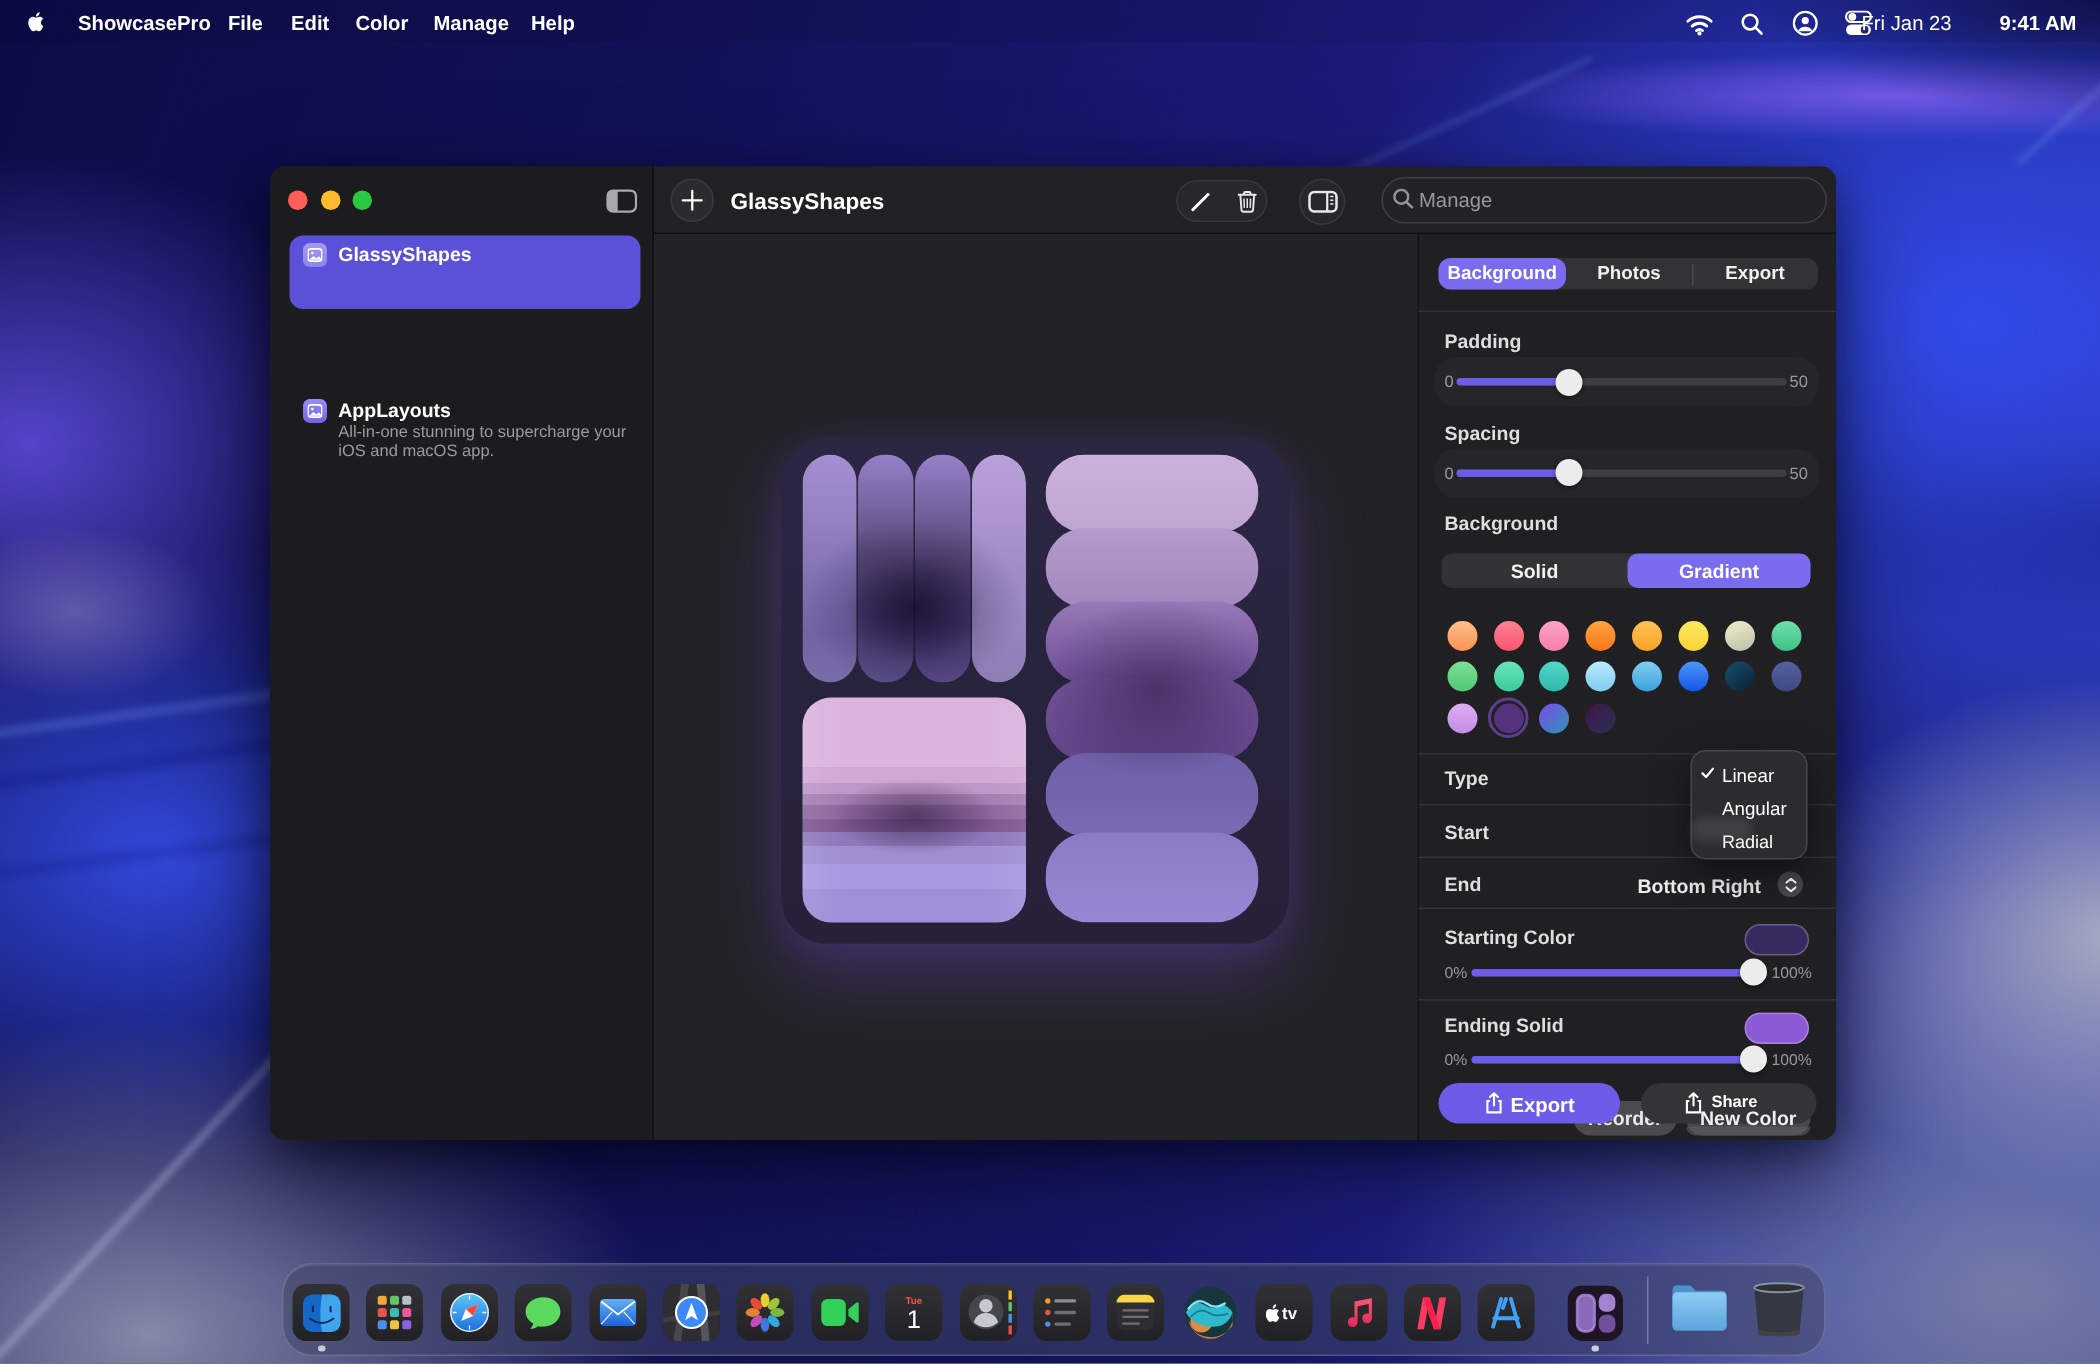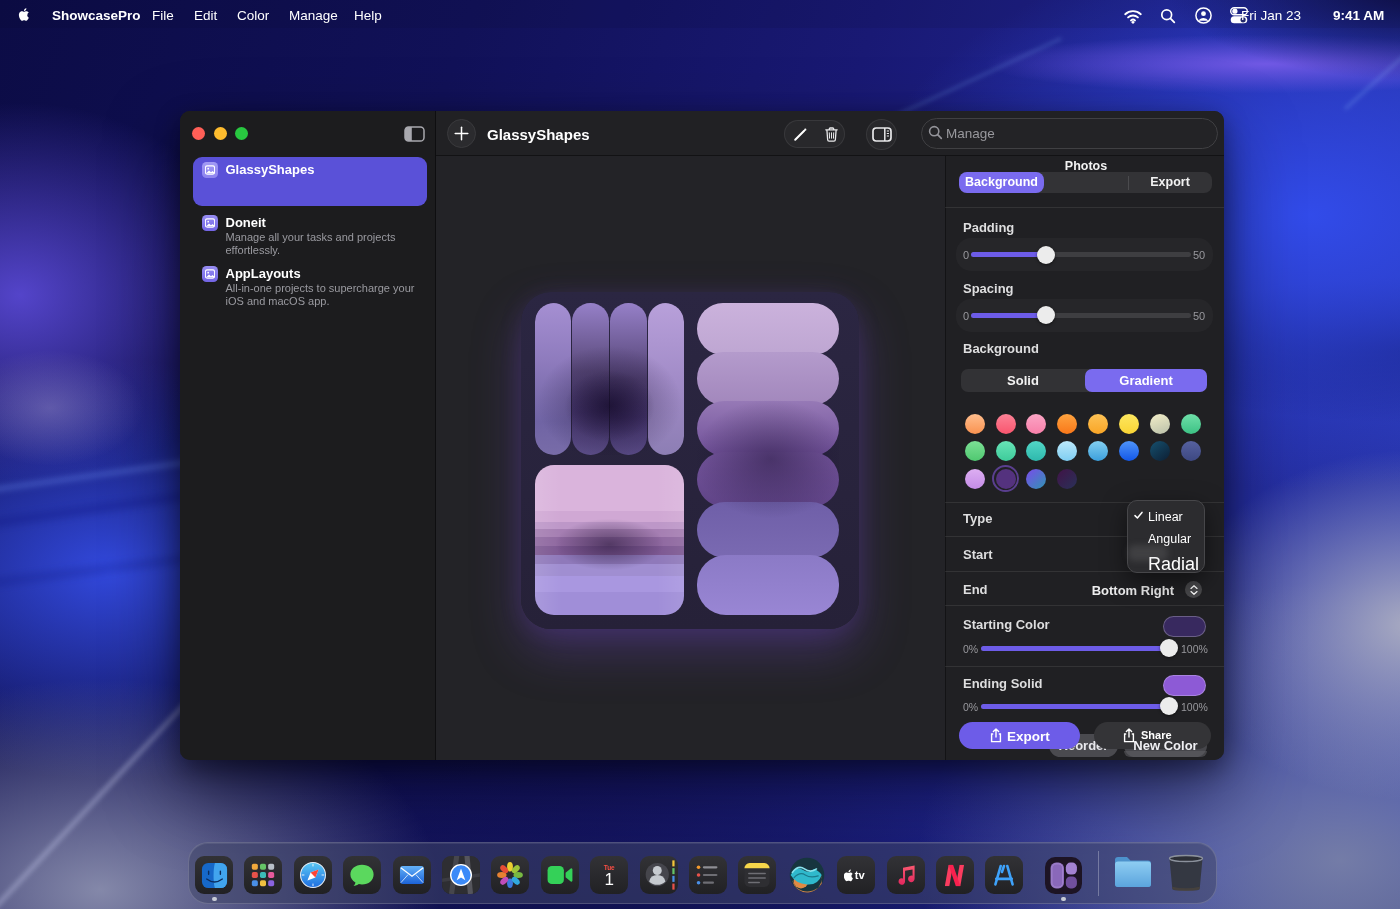--- a/index.html
+++ b/index.html
@@ -16,21 +16,21 @@
       radial-gradient(620px 380px at 1310px 215px, rgba(50,76,235,0.98), rgba(50,76,235,0) 72%),
       radial-gradient(420px 105px at 1420px 350px, rgba(14,18,92,0.7), rgba(14,18,92,0) 70%),
       radial-gradient(330px 250px at 1410px 625px, rgba(172,174,194,0.97), rgba(172,174,194,0) 70%),
       radial-gradient(640px 420px at 1340px 860px, rgba(122,130,168,0.92), rgba(122,130,168,0) 66%),
       radial-gradient(400px 190px at 1430px 950px, rgba(50,56,96,0.85), rgba(50,56,96,0) 70%),
       radial-gradient(900px 340px at 640px 1000px, rgba(10,12,56,0.95), rgba(10,12,56,0) 74%),
       linear-gradient(108deg, #0c0c46 0%, #111158 28%, #191974 52%, #202592 72%, #2b3ab2 100%);
   }
   .wline { position:absolute; transform-origin:0 50%; }
   
-  .mb-txt { position:absolute; top:8px; color:#fff; font-size:13.5px; line-height:16px; }
+  .mb-txt { position:absolute; top:8px; color:#fff; font-size:13.5px; line-height:16px;font-weight:bold; }
   
   #win { position:absolute; left:180px; top:111px; width:1044px; height:649px;
     border-radius:10px; background:#222225; overflow:hidden;
     box-shadow:0 30px 70px rgba(0,0,10,0.55), 0 8px 25px rgba(0,0,10,0.4); }
   #sidebar { position:absolute; left:0; top:0; width:256px; height:649px; background:#1c1c1e; border-right:1px solid #0e0e10; }
   #topbar { position:absolute; left:256px; top:0; width:788px; height:45px; background:#212124; border-bottom:1px solid #121214; }
   #canvasarea { position:absolute; left:256px; top:45px; width:509px; height:604px; background:#232327; }
   #panel { position:absolute; left:765px; top:45px; width:279px; height:604px; background:#202023; border-left:1px solid #131315; }
   .tl { position:absolute; top:16.3px; width:13px; height:13px; border-radius:50%; }
   .srow { position:absolute; left:13px; width:234px; border-radius:9px; }
@@ -122,41 +122,30 @@
     <div class="srow" style="top:46px;height:49px;background:#5a51d8">
       <div class="itico" style="background:linear-gradient(180deg,#a29af4,#8d83ef)">
         <svg width="10" height="10" viewBox="0 0 10 10">
             <rect x="0.4" y="0.9" width="9.2" height="8.2" rx="2" fill="none" stroke="#fff" stroke-width="1.1"></rect>
             <circle cx="3.2" cy="3.7" r="0.9" fill="#fff"></circle>
             <path d="M1.2 8.2 L4 5.6 L6 7.2 L7.6 5.9 L9 7.3 L9 8.2 Z" fill="#fff"></path>
           </svg>
       </div>
       <div class="ittitle">GlassyShapes</div>
     </div>
-    <div class="srow" style="top:99px;height:47px">
-      <div class="itico">
-        <svg width="10" height="10" viewBox="0 0 10 10">
-            <rect x="0.4" y="0.9" width="9.2" height="8.2" rx="2" fill="none" stroke="#fff" stroke-width="1.1"></rect>
-            <circle cx="3.2" cy="3.7" r="0.9" fill="#fff"></circle>
-            <path d="M1.2 8.2 L4 5.6 L6 7.2 L7.6 5.9 L9 7.3 L9 8.2 Z" fill="#fff"></path>
-          </svg>
-      </div>
-      <div class="ittitle">Doneit</div>
-      <div class="itsub">Manage all your tasks and projects effortlessly.</div>
-    </div>
     <div class="srow" style="top:150px;height:47px">
       <div class="itico">
         <svg width="10" height="10" viewBox="0 0 10 10">
             <rect x="0.4" y="0.9" width="9.2" height="8.2" rx="2" fill="none" stroke="#fff" stroke-width="1.1"></rect>
             <circle cx="3.2" cy="3.7" r="0.9" fill="#fff"></circle>
             <path d="M1.2 8.2 L4 5.6 L6 7.2 L7.6 5.9 L9 7.3 L9 8.2 Z" fill="#fff"></path>
           </svg>
       </div>
       <div class="ittitle">AppLayouts</div>
-      <div class="itsub">All-in-one projects to supercharge your iOS and macOS app.</div>
+      <div class="itsub">All-in-one stunning to supercharge your iOS and macOS app.</div>
     </div>
 
     <div class="abs" style="left:266.5px;top:8.3px;width:29px;height:29px;border-radius:50%;background:#2b2b2e;border:1px solid #3a3a3d"></div>
     <svg class="abs" style="left:273.5px;top:15.3px" width="15" height="15" viewBox="0 0 15 15">
         <g stroke="#fff" stroke-width="1.5" stroke-linecap="round">
           <line x1="7.5" y1="1.2" x2="7.5" y2="13.8"></line>
           <line x1="1.2" y1="7.5" x2="13.8" y2="7.5"></line>
         </g>
       </svg>
     <div class="abs" style="left:307px;top:15px;font-size:15px;font-weight:bold;color:#fff">GlassyShapes</div>
@@ -216,21 +205,21 @@
         <div class="abs" style="left:0;top:149px;width:142.2px;height:55px;border-radius:27.5px;background:linear-gradient(180deg,#74559c,#5f4386)"></div>
         <div class="abs" style="left:0;top:199px;width:142.2px;height:56px;border-radius:28px;background:linear-gradient(180deg,#6f5fa8,#7a6ab2)"></div>
         <div class="abs" style="left:0;top:252px;width:142.2px;height:59.6px;border-radius:29px;background:linear-gradient(180deg,#8b7ac6,#9986d4)"></div>
         <div class="abs" style="left:0;top:0;width:100%;height:100%;background:radial-gradient(110px 85px at 52% 50%, rgba(18,8,40,0.42), rgba(18,8,40,0) 70%)"></div>
       </div>
     </div>
 
     <div class="abs" style="left:779px;top:61px;width:253px;height:21px;border-radius:8px;background:#333336"></div>
     <div class="abs" style="left:779px;top:61px;width:85px;height:21px;border-radius:8px;background:#7a6bef"></div>
     <div class="abs" style="left:779px;top:64px;width:85px;text-align:center;font-size:12.5px;font-weight:bold;color:#fff">Background</div>
-    <div class="abs" style="left:864px;top:48px;width:84px;text-align:center;font-size:12.5px;font-weight:bold;color:#f2f2f2">Photos</div>
+    <div class="abs" style="left:864px;top:64px;width:84px;text-align:center;font-size:12.5px;font-weight:bold;color:#f2f2f2">Photos</div>
     <div class="abs" style="left:948px;top:64.5px;width:1px;height:14px;background:#4b4b4e"></div>
     <div class="abs" style="left:948px;top:64px;width:84px;text-align:center;font-size:12.5px;font-weight:bold;color:#f2f2f2">Export</div>
     <div class="pdiv" style="left:765px;top:96px"></div>
 
     <div class="plabel" style="left:783px;top:109px">Padding</div>
     <div class="scard" style="left:776px;top:127px"></div>
     <div class="smallg" style="left:783px;top:138px">0</div>
     <div class="track" style="left:791px;top:141px;width:220px"></div>
     <div class="tfill" style="left:791px;top:141px;width:75px"></div>
     <div class="knob" style="left:857px;top:134.5px"></div>
@@ -321,21 +310,21 @@
     <div class="abs" style="left:961px;top:617.5px;font-size:11px;font-weight:bold;color:#fff">Share</div>
     <div class="abs" style="left:944px;top:640px;width:83px;height:6px;border-radius:0 0 11.5px 11.5px;background:rgba(96,96,102,0.55)"></div>
     <div class="abs" style="left:944px;top:627px;width:83px;text-align:center;font-size:13px;font-weight:bold;color:#f0f0f4">New Color</div>
 
     <div class="abs" style="left:947px;top:389px;width:78px;height:73px;border-radius:10px;background:rgba(44,44,47,0.97);border:1px solid #47474a;box-shadow:0 8px 24px rgba(0,0,0,0.5)"></div>
     <svg class="abs" style="left:954px;top:400px" width="9" height="9" viewBox="0 0 9 9">
         <path d="M1 4.6 L3.4 7 L8 1.4" fill="none" stroke="#fff" stroke-width="1.5" stroke-linecap="round" stroke-linejoin="round"></path>
       </svg>
     <div class="abs" style="left:968px;top:399px;font-size:12.5px;color:#fff">Linear</div>
     <div class="abs" style="left:968px;top:420.5px;font-size:12.5px;color:#fff">Angular</div>
-    <div class="abs" style="left:968px;top:443px;font-size:18px;color:#fff">Radial</div>
+    <div class="abs" style="left:968px;top:443px;font-size:12px;color:#fff">Radial</div>
     <div class="abs" style="left:948px;top:434px;width:40px;height:16px;background:rgba(165,165,170,0.16);border-radius:6px;filter:blur(3px)"></div>
   </div>
 
   <div id="dock"></div>
 
   <div class="dicon" style="left:195px">
       <div class="dtile">
     <svg width="31" height="31" viewBox="0 0 34 34">
       <rect x="1" y="1" width="32" height="32" rx="8" fill="#1668c8"></rect>
       <path d="M17.5 1 H25 a8 8 0 0 1 8 8 V25 a8 8 0 0 1 -8 8 H17.5 C15.2 26 15.2 9 17.5 1 Z" fill="#41a5ee"></path>

